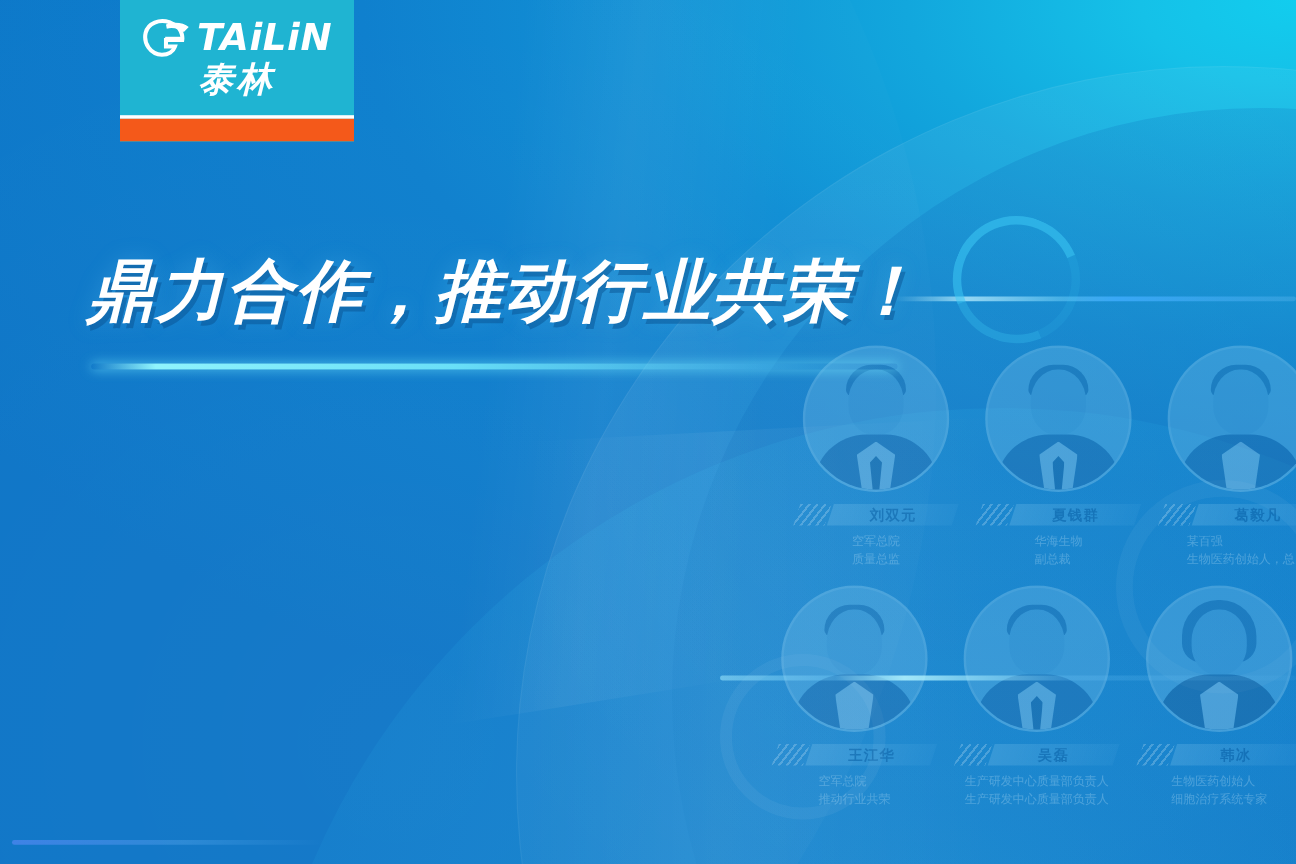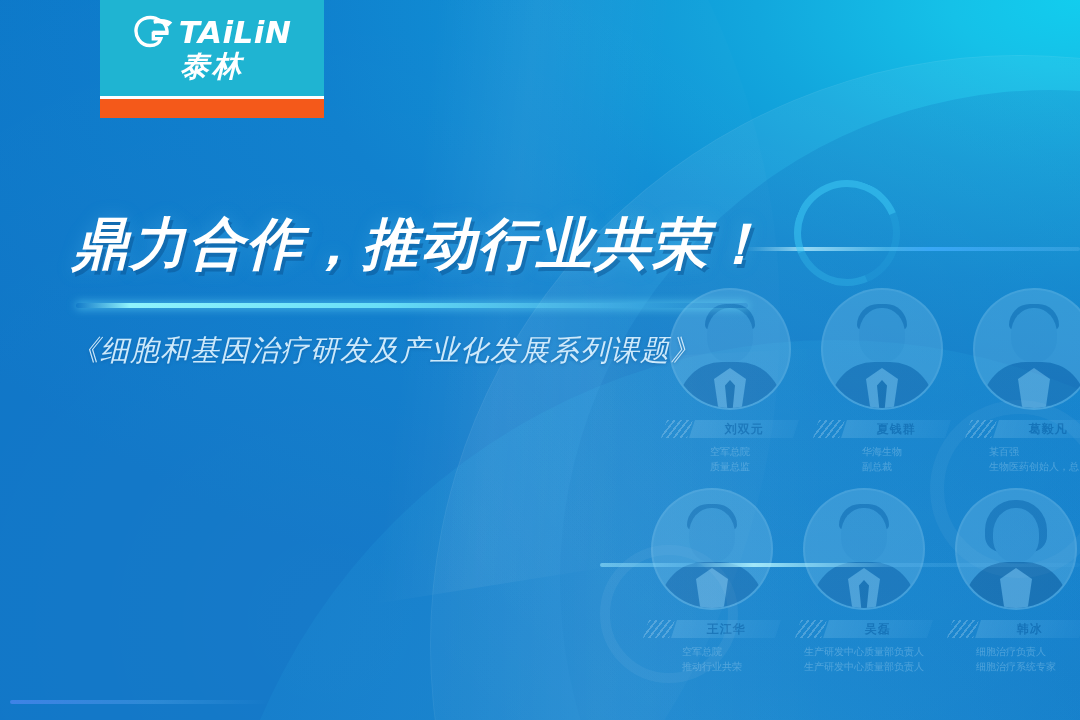--- a/index.html
+++ b/index.html
@@ -69,21 +69,21 @@
     position:absolute;left:600px;top:563px;width:480px;height:4px;border-radius:2px;
     background:linear-gradient(90deg, rgba(160,235,255,.55) 0%, rgba(120,210,255,.30) 20%, rgba(180,245,255,.85) 32%, rgba(120,205,255,.22) 60%, rgba(120,205,255,.05) 100%);
   }
   .hline-bottom{
     position:absolute;left:10px;top:700px;width:260px;height:4px;border-radius:2px;
     background:linear-gradient(90deg, rgba(100,140,255,.55) 0%, rgba(120,190,255,.25) 55%, rgba(120,190,255,0) 100%);
   }
 
   
   #logo-block{
-    position:absolute;left:100px;top:0px;width:224px;height:118px;
+    position:absolute;left:100px;top:0px;width:195px;height:118px;
     background:#1fb4d2;overflow:hidden;
   }
   .logo-inner{position:absolute;left:0;top:0;right:0;height:92px;
     display:flex;flex-direction:column;align-items:center;justify-content:center;}
   .logo-row{display:flex;align-items:center;gap:4px;margin-top:4px;}
   .logo-mark{width:42px;height:34px;flex:0 0 auto;}
   .logo-word{
     font-family:"DejaVu Sans","Liberation Sans",sans-serif;
     font-weight:bold;font-style:italic;font-size:31px;letter-spacing:.5px;
     color:#ffffff;line-height:1;position:relative;
@@ -304,21 +304,21 @@
             <div class="body"></div>
             <div class="shirt"></div>
         </div>
         <div class="p-nameplate">
           <div class="plate-hatch"></div>
           <div class="plate-bg">
               <span class="plate-name">韩冰</span>
             </div>
         </div>
         <div class="p-meta">
-          <div>细胞治疗负责人</div>
+          <div>生物医药创始人</div>
           <div>细胞治疗系统专家</div>
         </div>
       </div>
     </div>
   </div>
 
   <div class="hline-top"></div>
   <div class="hline-mid"></div>
   <div class="hline-bottom"></div>
   <div class="ring-deco"></div>
@@ -334,15 +334,14 @@
         <span class="logo-word">TAiLiN</span>
       </div>
       <div class="logo-cn">泰林</div>
     </div>
     <div class="logo-divider"></div>
     <div class="logo-bar"></div>
   </div>
 
   <div id="headline">鼎力合作，推动行业共荣！</div>
   <div id="headline-glow"></div>
-  <div id="subtitle">《细胞和基因治疗研发及产业化发展系列课题》</div>
 
 </div>
 
 </body></html>

